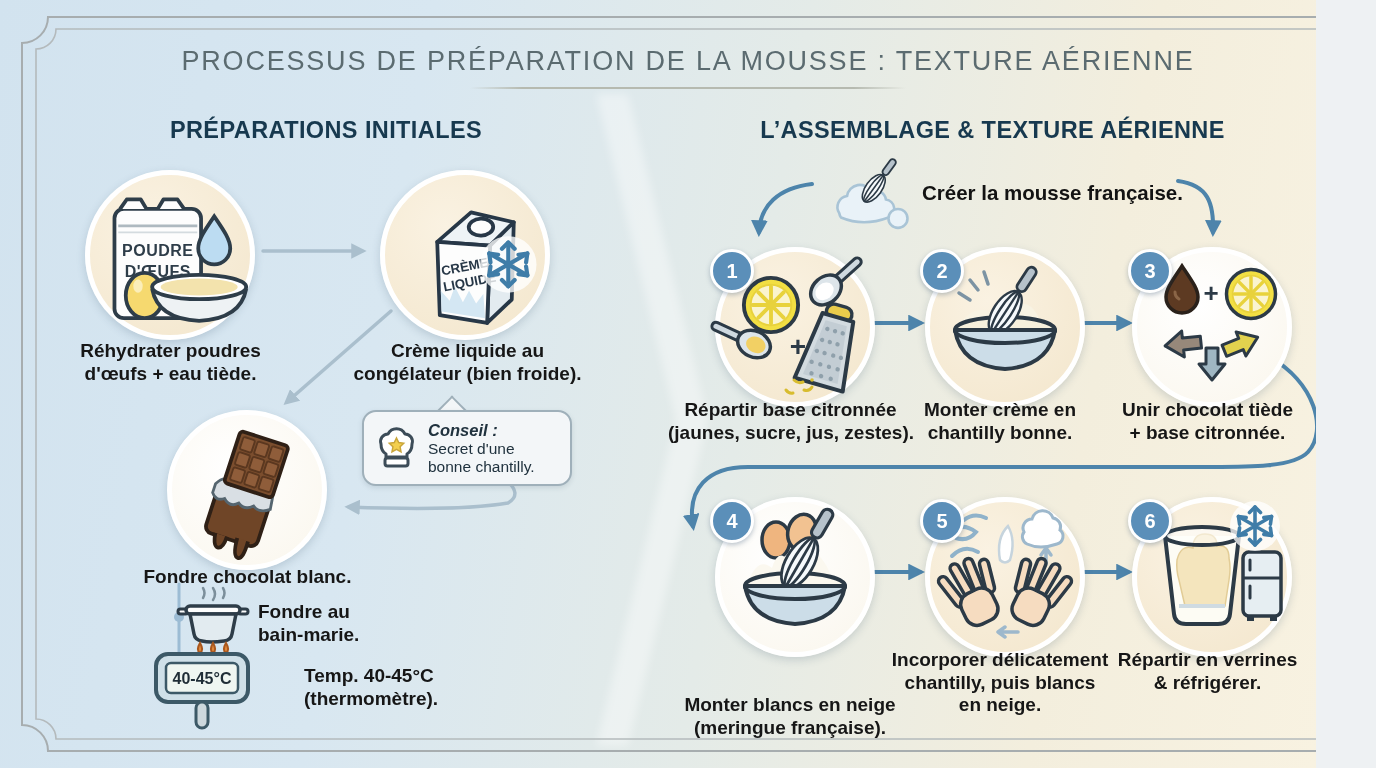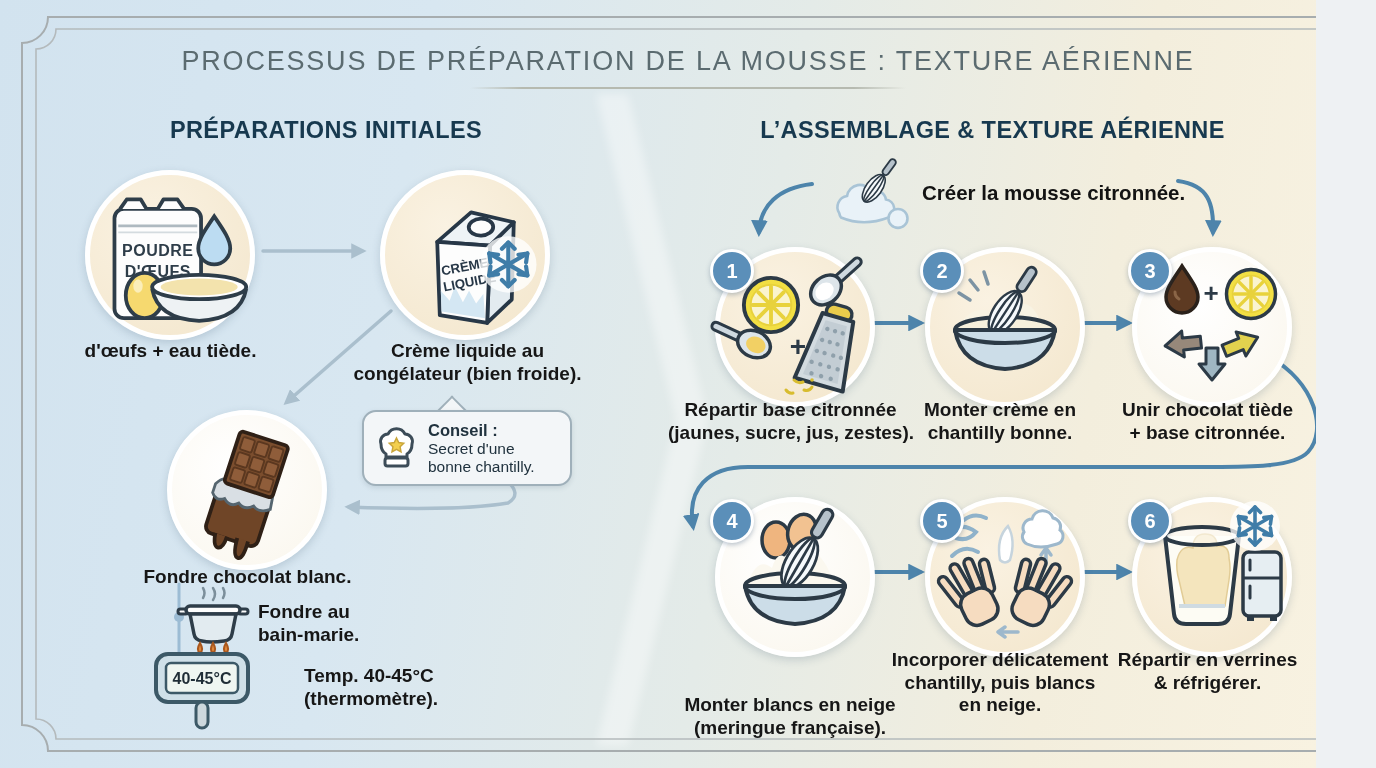--- a/index.html
+++ b/index.html
@@ -25,21 +25,21 @@
     box-shadow:0 2px 5px rgba(60,90,120,.35);z-index:6;}
   .cap{text-align:center;font-size:19px;font-weight:600;color:#161616;line-height:22.5px;z-index:4;}
   .cap .ln{white-space:nowrap;}
   .sub-t{font-size:19px;font-weight:600;line-height:23px;color:#161616;z-index:4;}
   .sub-t .ln{white-space:nowrap;}
   .tipbox{left:362px;top:410px;width:206px;height:72px;background:#f3f6f8;border:2px solid #9fb0ba;
     border-radius:14px;box-shadow:0 2px 5px rgba(90,110,130,.18);z-index:5;}
   .tip-pointer{left:441px;top:400px;width:20px;height:20px;background:#f3f6f8;
     border-top:2px solid #9fb0ba;border-left:2px solid #9fb0ba;transform:rotate(45deg);z-index:4;}
   .tip-text{left:64px;top:9px;width:140px;line-height:18.5px;}
-  .tip-title{font-weight:700;font-size:16.5px;color:#20323e;}
+  .tip-title{font-weight:700;font-size:16.5px;color:#20323e;font-style:italic;}
   .tip-line{font-size:15.5px;color:#20323e;}
   .intro-label{left:922px;top:181px;font-size:20.5px;font-weight:600;color:#131313;z-index:4;white-space:nowrap;}
   .arrow-layer{left:0;top:0;z-index:1;pointer-events:none;}
   .frame-layer{left:0;top:0;z-index:9;pointer-events:none;}
   .divider{left:0;top:0;z-index:0;pointer-events:none;}
   .iconsvg{display:block;}
   text.svgt{font-family:"Liberation Sans","DejaVu Sans",sans-serif;}
 </style>
 </head>
 <body>
@@ -136,20 +136,21 @@
       <text class="svgt" x="72" y="108" font-size="17" font-weight="bold" fill="#2e3d49" text-anchor="middle" letter-spacing="0.5">D'ŒUFS</text>
       <ellipse cx="58" cy="128" rx="20" ry="24" fill="#f6d96f" stroke="#2e3d49" stroke-width="4"></ellipse>
       <ellipse cx="51" cy="118" rx="5" ry="7" fill="#fbeeb9"></ellipse>
       <path d="M132 44 c-11 16 -17 25 -17 34 a17 17 0 0 0 34 0 c0 -9 -6 -18 -17 -34 z" fill="#bcdcf2" stroke="#2e3d49" stroke-width="4"></path>
       <path d="M66 121 q6 32 50 34 q44 -2 50 -34" fill="#eef2f4" stroke="#2e3d49" stroke-width="4"></path>
       <ellipse cx="116" cy="119" rx="50" ry="13" fill="#ffffff" stroke="#2e3d49" stroke-width="4"></ellipse>
       <ellipse cx="116" cy="119" rx="41" ry="9" fill="#f3e3ad"></ellipse>
     </svg>
   </div>
   <div class="abs cap" style="left:48px;top:340px;width:245px;">
+    <div class="ln">Réhydrater poudres</div>
     <div class="ln">d'œufs + eau tiède.</div>
   </div>
 
   <div class="abs circle" style="left:380px;top:170px;width:160px;height:160px;">
     <svg class="iconsvg" width="160" height="160" viewBox="0 0 170 170">
       <g transform="rotate(-2 85 85)">
         <path d="M56 70 L93 40 L138 52 L112 76 Z" fill="#eef3f6" stroke="#273747" stroke-width="4" stroke-linejoin="round"></path>
         <ellipse cx="103" cy="56" rx="13" ry="9" fill="#fdfdfd" stroke="#273747" stroke-width="4"></ellipse>
         <path d="M112 76 L138 52 L133 134 L106 158 Z" fill="#e3ebf0" stroke="#273747" stroke-width="4" stroke-linejoin="round"></path>
         <path d="M56 70 L56 148 L106 158 L112 76 Z" fill="#fdfdfd" stroke="#273747" stroke-width="4" stroke-linejoin="round"></path>
@@ -238,21 +239,21 @@
 
   <div class="abs sec-h" style="left:740px;top:117px;width:505px;">L’ASSEMBLAGE &amp; TEXTURE AÉRIENNE</div>
 
   <svg class="abs iconsvg" style="left:822px;top:158px;z-index:4;" width="95" height="82" viewBox="0 0 110 95">
     <path d="M20 64 a13 13 0 0 1 9 -20 a15 15 0 0 1 28 -5 a12 12 0 0 1 17 9 a11 11 0 0 1 3 21 q-29 11 -55 0 a11 11 0 0 1 -2 -5 z" fill="#e9f2f8" stroke="#a9c4d6" stroke-width="3"></path>
     <circle cx="88" cy="70" r="11" fill="#e9f2f8" stroke="#a9c4d6" stroke-width="3"></circle>
     <g transform="translate(84,2) rotate(36) scale(0.62)">
         <use href="#sym-whisk"></use>
       </g>
   </svg>
-  <div class="abs intro-label">Créer la mousse citronnée.</div>
+  <div class="abs intro-label">Créer la mousse française.</div>
 
   <div class="abs circle" style="left:715px;top:247px;width:150px;height:150px;">
     <svg class="iconsvg" width="150" height="150" viewBox="0 0 150 150">
       <use href="#sym-lemon" x="20" y="22" width="62" height="62"></use>
       <g transform="translate(106,38) rotate(-132)">
           <use href="#sym-spoon"></use>
           <ellipse cx="0" cy="-2" rx="8" ry="10" fill="#ffffff"></ellipse>
         </g>
       <g transform="translate(34,92) rotate(115)">
           <use href="#sym-spoon"></use>

